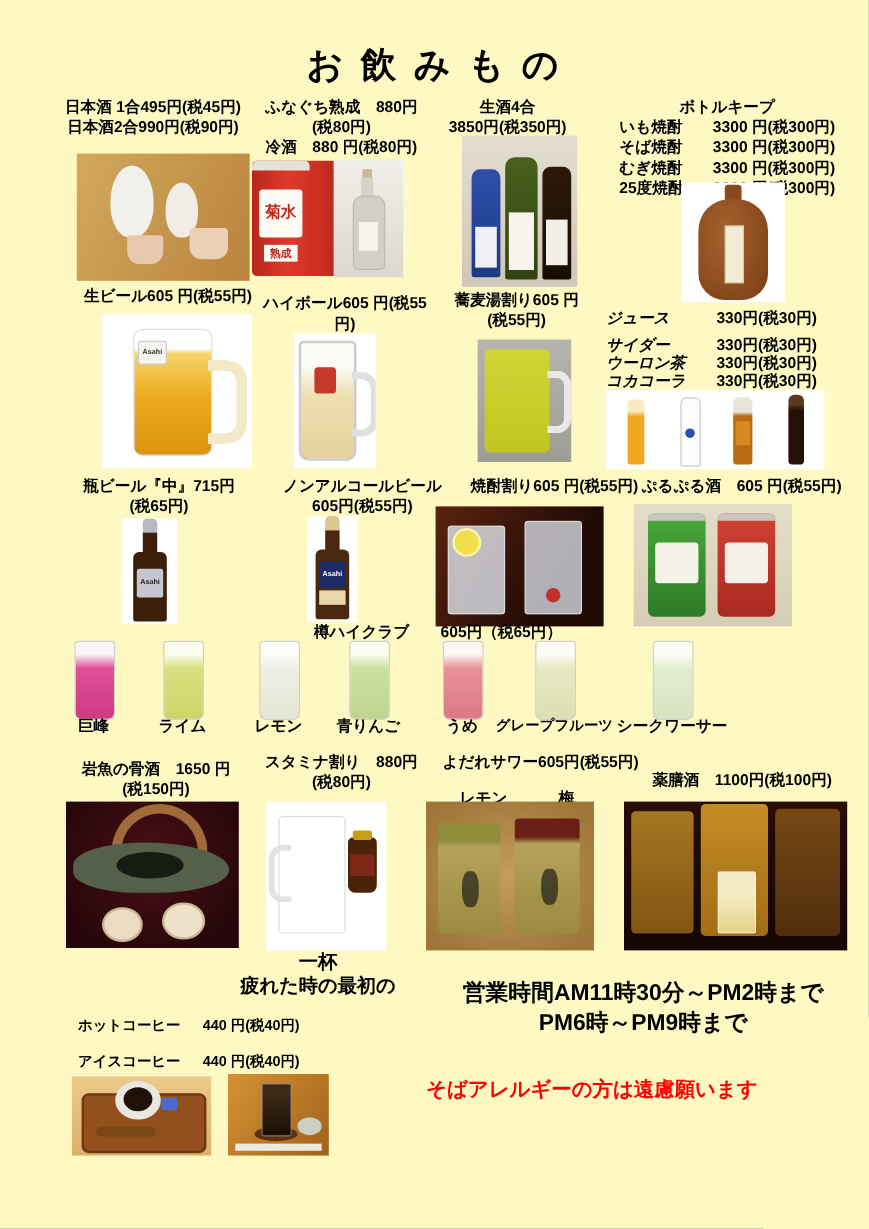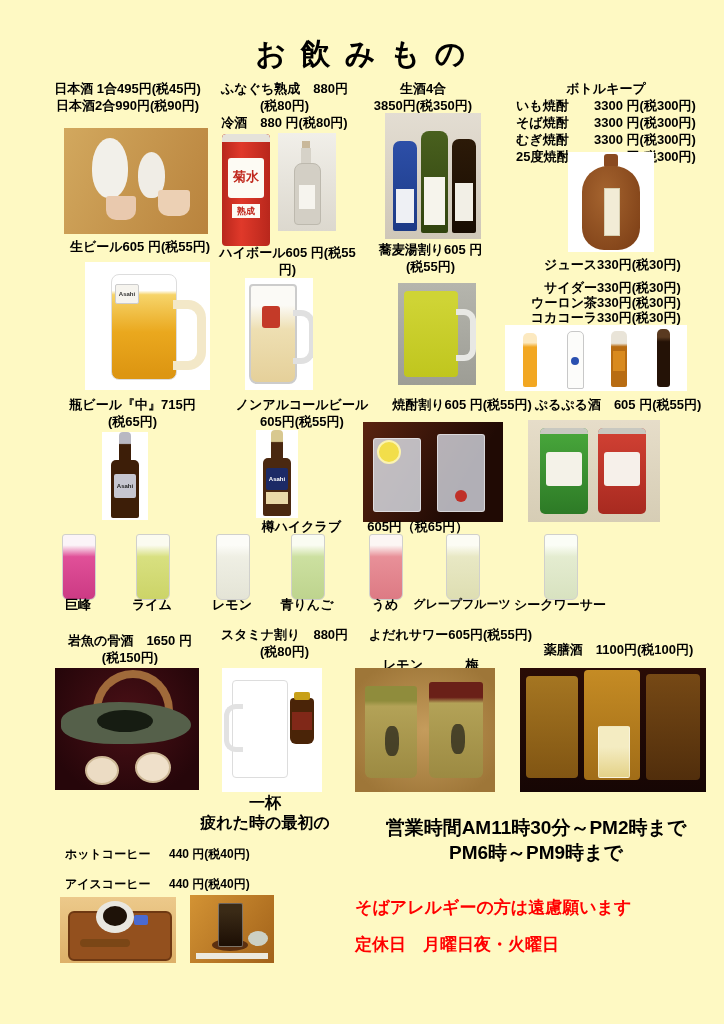--- a/index.html
+++ b/index.html
@@ -4,21 +4,21 @@
 <style>
   html,body{margin:0;padding:0;background:#888;}
   .page{position:relative;width:724px;height:1024px;background:#fef9c3;overflow:hidden;
         font-family:"Liberation Sans","DejaVu Sans",sans-serif;font-weight:bold;color:#000;}
   .t{position:absolute;font-size:13px;line-height:17px;text-align:center;white-space:nowrap;}
   .title{position:absolute;left:0;right:0;top:34px;text-align:center;font-size:30px;letter-spacing:3px;}
   .ph{position:absolute;overflow:hidden;}
   .a{position:absolute;}
   .krow{display:flex;justify-content:center;gap:8px;}
   .krow .n{display:inline-block;min-width:70px;text-align:left;}
-  .srow .n{display:inline-block;width:92px;text-align:right;}
+  .srow .n{display:inline-block;width:92px;text-align:left;font-style:italic;}
   .crow .n{display:inline-block;width:104px;text-align:left;}
   .red{color:#ff0000;}
   .glass{position:absolute;top:534px;width:32px;height:64px;border:1px solid #d0d0cc;
          border-radius:3px 3px 6px 6px;}
   .flav{position:absolute;top:596px;transform:translateX(-50%);font-size:13px;white-space:nowrap;}
 </style>
 </head>
 <body>
 
 <div class="page">
@@ -57,21 +57,21 @@
         <span>3300 円(税300円)</span>
       </div>
   </div>
 
   <div class="ph" style="left:64px;top:128px;width:144px;height:106px;background:linear-gradient(115deg,#d2a85e,#b9833d);">
     <div class="a" style="left:28px;top:10px;width:36px;height:60px;background:#f2f0ea;border-radius:50% 50% 45% 45%;"></div>
     <div class="a" style="left:74px;top:24px;width:27px;height:46px;background:#f0ede6;border-radius:50% 50% 45% 45%;"></div>
     <div class="a" style="left:42px;top:68px;width:30px;height:24px;background:#e9c9ae;border-radius:3px 3px 10px 10px;"></div>
     <div class="a" style="left:94px;top:62px;width:32px;height:26px;background:#ecd0b4;border-radius:3px 3px 10px 10px;"></div>
   </div>
-  <div class="ph" style="left:222px;top:134px;width:48px;height:112px;background:linear-gradient(90deg,#b8271c,#e0392a 40%,#b8271c);border-radius:4px;">
+  <div class="ph" style="left:210px;top:134px;width:48px;height:96px;background:linear-gradient(90deg,#b8271c,#e0392a 40%,#b8271c);border-radius:4px;padding-left:28px;">
     <div class="a" style="left:0;top:0;width:48px;height:8px;background:#e5e2da;border-radius:4px 4px 0 0;"></div>
     <div class="a" style="left:6px;top:24px;width:36px;height:40px;background:#fdfbf4;border-radius:3px;text-align:center;font-size:13px;line-height:38px;color:#c0271c;">菊水</div>
     <div class="a" style="left:10px;top:70px;width:28px;height:14px;background:#fdfbf4;text-align:center;font-size:9px;line-height:14px;color:#c0271c;">熟成</div>
   </div>
   <div class="ph" style="left:278px;top:133px;width:58px;height:98px;background:linear-gradient(#f1efe9,#dcd8ce);">
     <div class="a" style="left:24px;top:8px;width:8px;height:8px;background:#c9b89a;"></div>
     <div class="a" style="left:23px;top:15px;width:10px;height:16px;background:#d6d2c8;"></div>
     <div class="a" style="left:16px;top:30px;width:25px;height:60px;background:#d3cfc5;border-radius:8px 8px 4px 4px;border:1px solid #bdb9ae;"></div>
     <div class="a" style="left:21px;top:52px;width:16px;height:24px;background:#f6f4ee;"></div>
   </div>
@@ -232,21 +232,20 @@
     <div>PM6時～PM9時まで</div>
   </div>
   <div class="t crow" style="left:65px;top:846px;width:260px;text-align:left;font-size:12px;">
     <span class="n">ホットコーヒー</span><span>440 円(税40円)</span>
   </div>
   <div class="t crow" style="left:65px;top:876px;width:260px;text-align:left;font-size:12px;">
     <span class="n">アイスコーヒー</span><span>440 円(税40円)</span>
   </div>
   <div class="t red" style="left:355px;top:899px;width:330px;font-size:17px;text-align:left;">そばアレルギーの方は遠慮願います</div>
   <div class="t red" style="left:355px;top:932px;width:340px;font-size:17px;line-height:25px;text-align:left;">
-    <div>定休日　月曜日夜・火曜日</div>
   </div>
 
   <div class="ph" style="left:60px;top:897px;width:116px;height:66px;background:linear-gradient(#ecc98a,#ddb068);">
     <div class="a" style="left:8px;top:14px;width:100px;height:46px;background:#93501e;border-radius:6px;border:2px solid #6e3812;"></div>
     <div class="a" style="left:36px;top:4px;width:38px;height:32px;background:#e9e7e0;border-radius:50%;"></div>
     <div class="a" style="left:43px;top:9px;width:24px;height:20px;background:#1e1208;border-radius:50%;"></div>
     <div class="a" style="left:74px;top:18px;width:14px;height:10px;background:#4a6ad0;border-radius:2px;"></div>
     <div class="a" style="left:20px;top:42px;width:50px;height:8px;background:#7a4616;border-radius:4px;"></div>
   </div>
   <div class="ph" style="left:190px;top:895px;width:84px;height:68px;background:linear-gradient(125deg,#d39334,#a2621a);">

